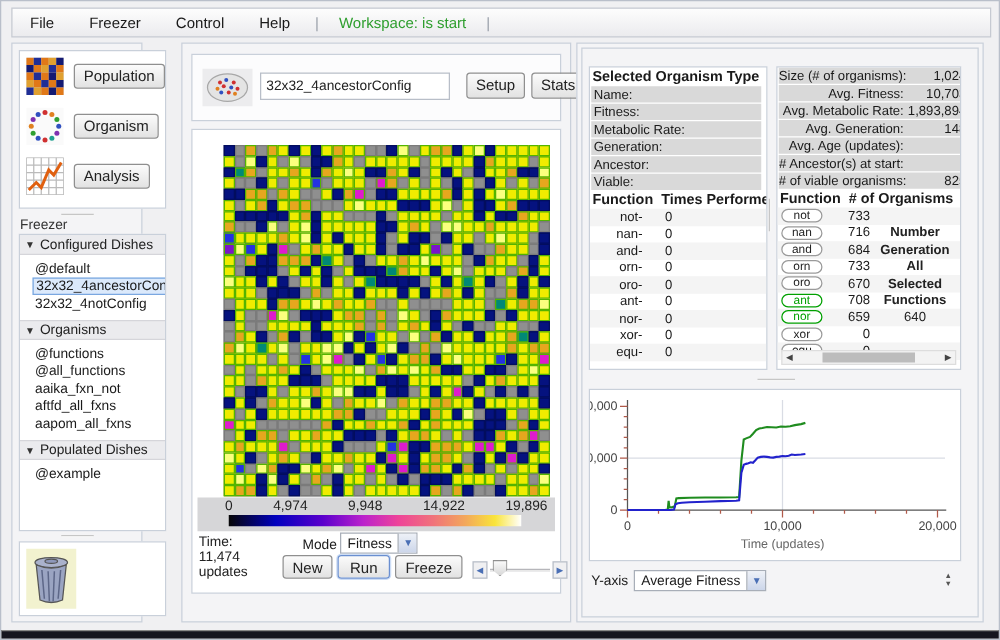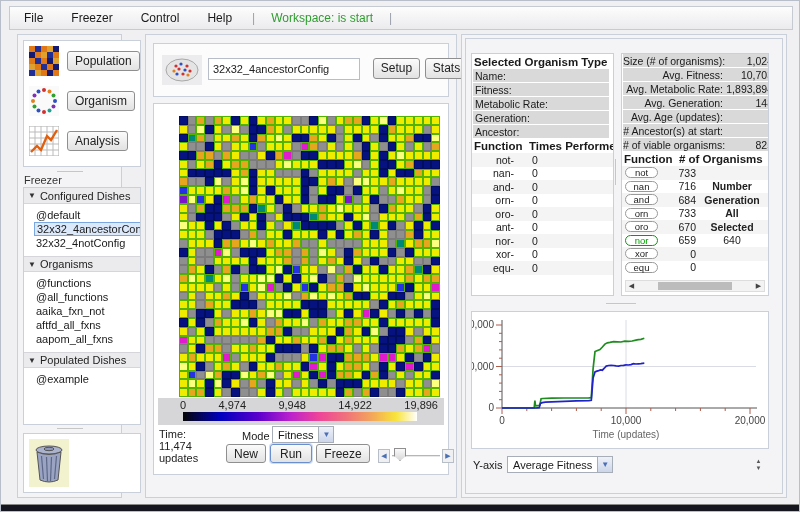--- a/index.html
+++ b/index.html
@@ -9,21 +9,21 @@
     border:1px solid #b9bfca;overflow:hidden;}
   
   .menubar{position:absolute;left:8px;top:5px;width:784px;height:24px;
     background:linear-gradient(#fdfdfd,#ebebee);border:1px solid #c6cad2;
     display:flex;align-items:center;font-size:12px;}
   .menu-item{padding:0 14px;cursor:default;}
   .menu-sep{color:#9aa0aa;padding:0 6px;}
   .workspace-status{color:#2e9e2e;padding:0 10px;}
   
   .group{position:absolute;top:33px;height:464px;border:1px solid #c9d0da;background:#f4f4f6;}
-  .left-group{left:16px;width:105px;}
+  .left-group{left:8px;width:105px;}
   .center-group{left:144px;width:312px;}
   .right-group{left:460px;width:326px;}
   .box{position:absolute;background:#fff;border:1px solid #c9d0da;}
   .split-h{position:absolute;left:50%;width:26px;height:2px;margin-left:-13px;
     border-top:1px solid #c6c6c6;border-bottom:1px solid #f5f5f5;}
   
   .nav-box{left:5px;top:5px;width:118px;height:127px;}
   .nav-row{display:flex;align-items:center;height:40px;padding-left:5px;}
   .nav-row svg{margin-right:8px;}
   .btn{display:inline-block;background:linear-gradient(#fbfbfb,#e2e2e2);
@@ -1299,20 +1299,23 @@
             </div>
             <div class="field-row">
               <span>Metabolic Rate:</span>
             </div>
             <div class="field-row">
               <span>Generation:</span>
             </div>
             <div class="field-row">
               <span>Ancestor:</span>
             </div>
+            <div class="field-row">
+              <span>Viable:</span>
+            </div>
           </div>
         <div class="tbl-head">
           <span>Function</span>&nbsp;&nbsp;<span>Times Performed</span>
         </div>
         <div id="orgRows">
             <div class="tbl-row">
               <span class="fn-name">not-</span>
               <span class="fn-val">0</span>
             </div>
             <div class="tbl-row">
@@ -1404,20 +1407,25 @@
             </div>
             <div class="tbl-row">
               <span class="pill">orn</span>
               <span class="pill-count">733</span>
               <span class="pill-note b">All</span>
             </div>
             <div class="tbl-row">
               <span class="pill">oro</span>
               <span class="pill-count">670</span>
               <span class="pill-note b">Selected</span>
+            </div>
+            <div class="tbl-row">
+              <span class="pill sel">ant</span>
+              <span class="pill-count">708</span>
+              <span class="pill-note b">Functions</span>
             </div>
             <div class="tbl-row">
               <span class="pill sel">nor</span>
               <span class="pill-count">659</span>
               <span class="pill-note">640</span>
             </div>
             <div class="tbl-row">
               <span class="pill">xor</span>
               <span class="pill-count">0</span>
               <span class="pill-note b"></span>

